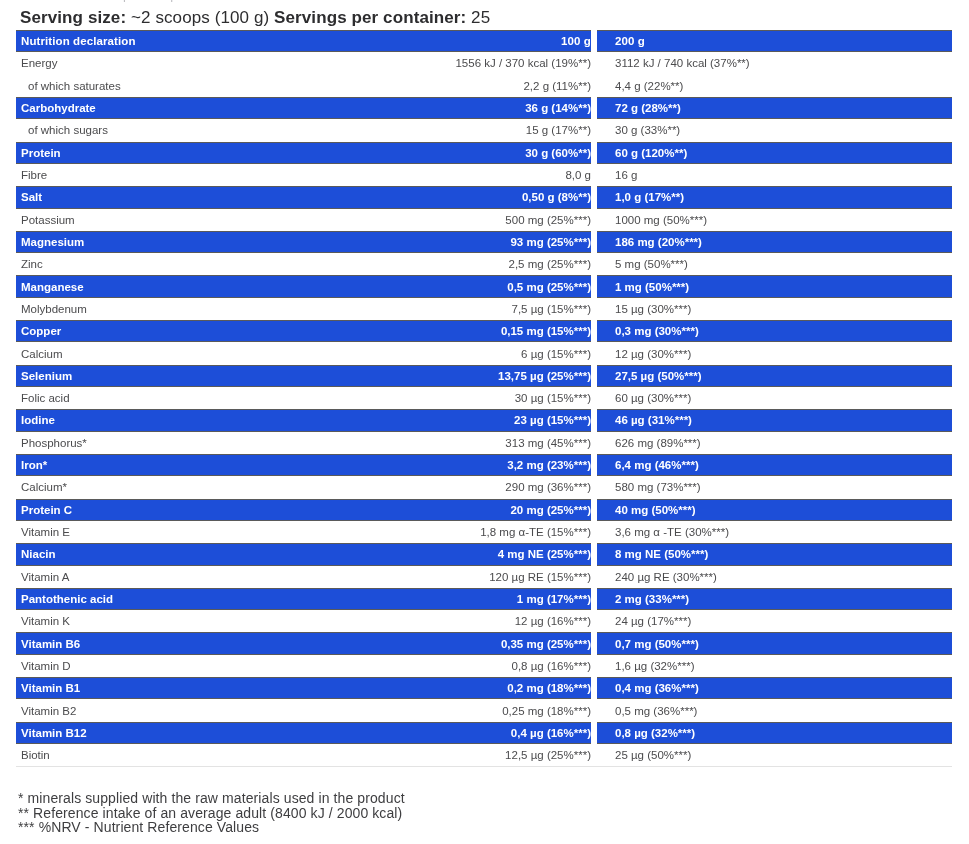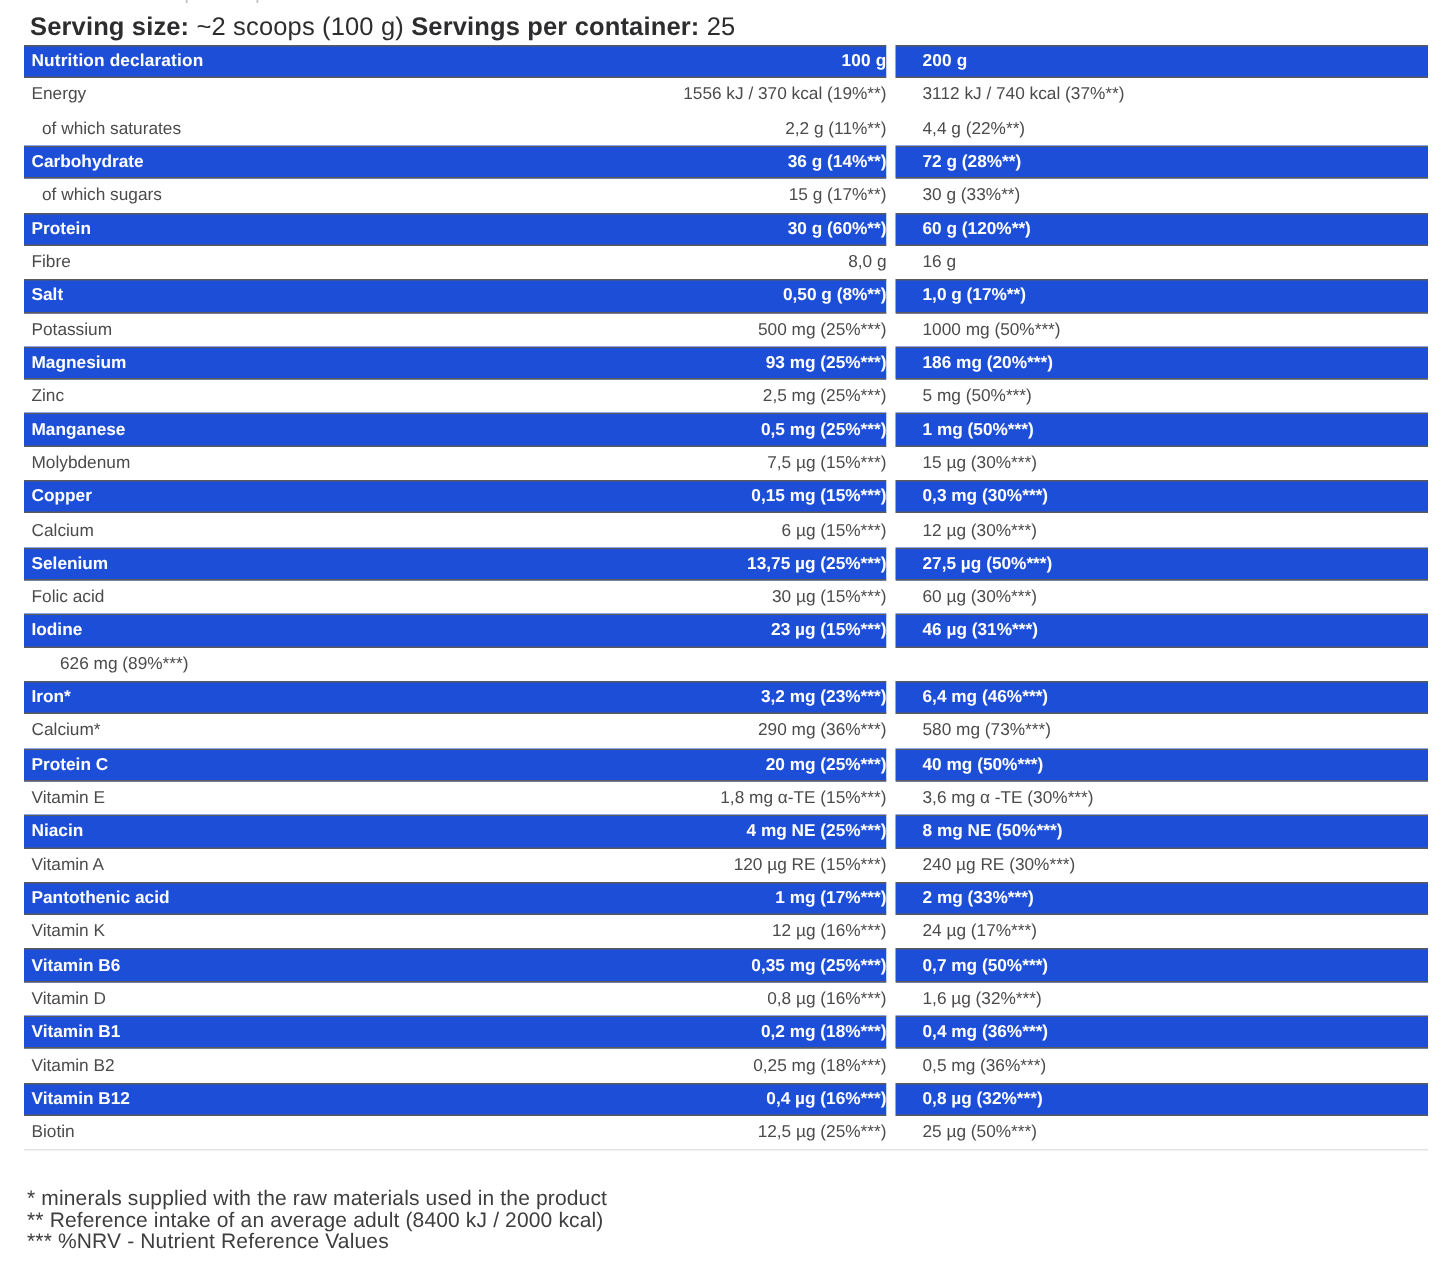--- a/index.html
+++ b/index.html
@@ -229,20 +229,24 @@
       <div class="band left dark">
         <div class="cell label">Iodine</div>
         <div class="cell v100">23 µg (15%***)</div>
       </div>
       <div class="gutter"></div>
       <div class="band right dark">
         <div class="cell v200">46 µg (31%***)</div>
       </div>
     </div>
     <div class="row">
+      <div class="band left">
+        <div class="cell label">Phosphorus*</div>
+        <div class="cell v100">313 mg (45%***)</div>
+      </div>
       <div class="gutter"></div>
       <div class="band right">
         <div class="cell v200">626 mg (89%***)</div>
       </div>
     </div>
     <div class="row">
       <div class="band left dark">
         <div class="cell label">Iron*</div>
         <div class="cell v100">3,2 mg (23%***)</div>
       </div>

